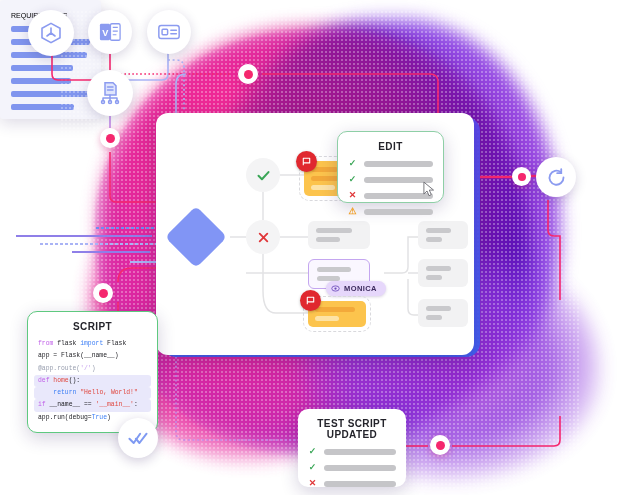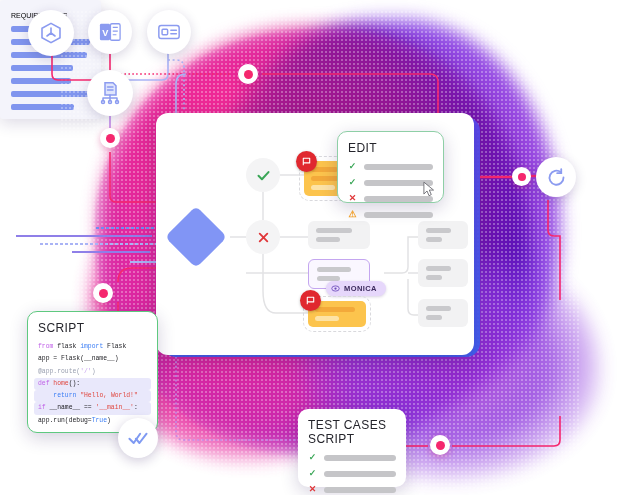--- a/index.html
+++ b/index.html
@@ -47,21 +47,21 @@
   .ynode .bar{height:5px;border-radius:3px;background:#f3a93a;margin-bottom:4px;}
   .ynode .bar:last-child{margin-bottom:0;background:#fde3a6;}
   .flag{position:absolute;width:21px;height:21px;border-radius:50%;background:#e0282f;
         display:flex;align-items:center;justify-content:center;box-shadow:0 1px 3px rgba(0,0,0,.25);}
   .monica{position:absolute;display:flex;align-items:flex-start;gap:4px;background:#e6d7fb;border-radius:20px;
           padding:3px 9px 3px 5px;font-size:7.5px;font-weight:bold;color:#3c2a5e;letter-spacing:.4px;
           box-shadow:0 1px 3px rgba(60,30,110,.2);}
 
   
   .card{position:absolute;background:#fff;border-radius:10px;box-shadow:0 5px 18px rgba(40,20,90,.20);}
-  .card .ttl{font-size:12px;font-weight:normal;color:#24242b;letter-spacing:.4px;}
+  .card .ttl{font-size:10px;font-weight:bold;color:#24242b;letter-spacing:.4px;text-align:center;}
   .rowline{display:flex;align-items:center;gap:7px;margin-top:7px;}
   .rowline .ic{width:9px;font-size:9px;font-weight:bold;text-align:center;line-height:1;}
   .rowline .rb{height:6px;border-radius:3px;background:#c5c5c8;flex:1;}
   .ic.g{color:#3aa657;} .ic.r{color:#e0373a;} .ic.y{color:#f0a02c;}
 
   .edit-card{left:337px;top:131px;width:107px;height:72px;border:1.5px solid #8ecfa6;padding:9px 10px;box-sizing:border-box;}
   .cursor{position:absolute;left:84px;top:49px;width:14px;height:17px;}
 
   .script-card{left:27px;top:311px;width:131px;height:122px;border:1.5px solid #5ec97f;padding:9px 10px;box-sizing:border-box;}
   .code{font-family:"Liberation Mono",monospace;font-size:6.4px;line-height:1.92;color:#1d1d22;white-space:pre;}
@@ -235,21 +235,21 @@
     <div class="code"><div><span class="kw">from</span> flask <span class="im">import</span> Flask</div><div>app = Flask(__name__)</div><div class="dec">@app.route(<span style="color:#c7a1ee">'/'</span>)</div><div class="code-hl"><span class="kw">def</span> <span class="fn">home</span>():</div><div class="code-hl">&nbsp;&nbsp;&nbsp;&nbsp;<span class="im">return</span> <span class="st">"Hello, World!"</span></div><div class="code-hl"><span class="kw">if</span> __name__ == <span class="st">'__main__'</span>:</div><div>app.run(debug=<span class="bl">True</span>)</div></div>
   </div>
   <div class="dblcheck">
     <svg width="20" height="20" viewBox="0 0 28 24" fill="none" stroke="#7f9af2" stroke-width="2.8" stroke-linecap="round" stroke-linejoin="round">
       <path d="M2 13 L8 19 L17 6"></path>
         <path d="M11 13 L16 19 L26 6"></path>
     </svg>
   </div>
 
   <div class="card test-card">
-    <div class="ttl">TEST CASES SCRIPT</div>
+    <div class="ttl">TEST SCRIPT UPDATED</div>
     <div class="rowline">
         <span class="ic g">✓</span>
         <span class="rb"></span>
       </div>
     <div class="rowline">
         <span class="ic g">✓</span>
         <span class="rb"></span>
       </div>
     <div class="rowline">
         <span class="ic r">✕</span>

